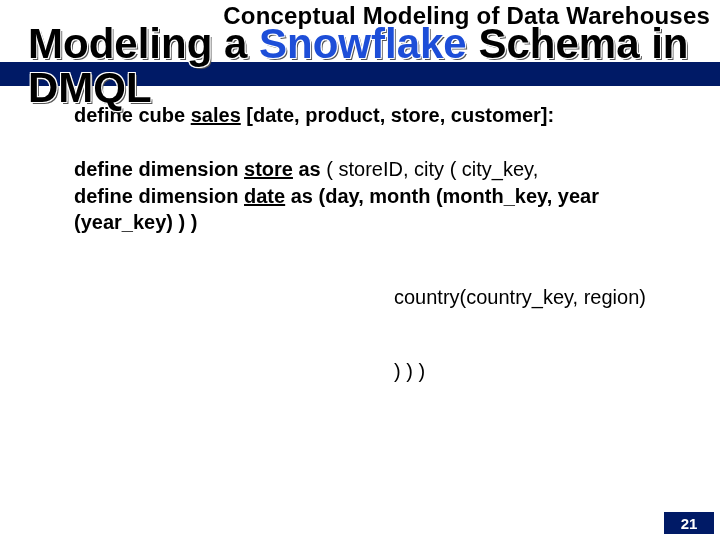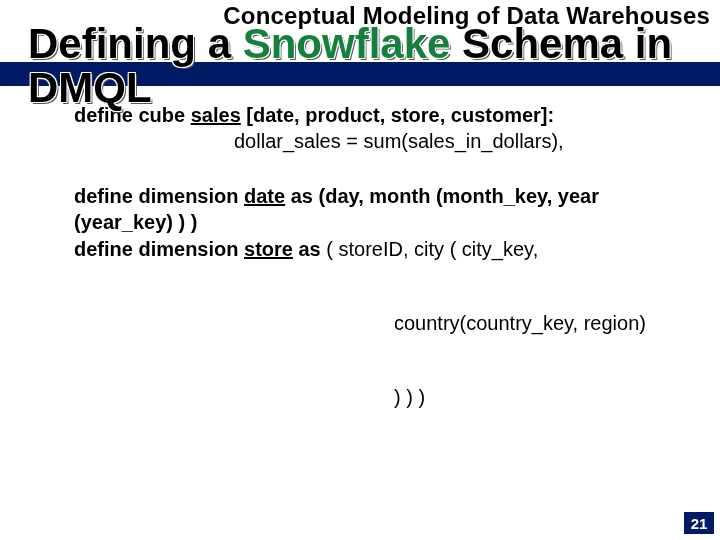--- a/index.html
+++ b/index.html
@@ -41,41 +41,41 @@
     font-size: 42px;
     line-height: 1.05;
     color: #000;
     text-shadow:
       -1px -1px 0 #fff,
        1px -1px 0 #fff,
       -1px  1px 0 #fff,
        1px  1px 0 #fff,
        2px  2px 0 #555;
   }
-  .title .orange { color: #15803d; }
+  .title .orange { color: #1d4ed8; }
   .content {
     position: absolute;
     top: 102px; left: 74px; right: 30px;
     font-family: "Arial Narrow", Arial, sans-serif;
     font-stretch: condensed;
     font-size: 20px;
     line-height: 1.32;
   }
   .content b { font-weight: 700; }
   .content u { }
   .indent1 { padding-left: 160px; }
   .indent2 { padding-left: 150px; }
   .indent3 { padding-left: 290px; }
   .indent4 { padding-left: 320px; margin-top: 48px; }
   .block { margin-bottom: 16px; }
   .blockgap { height: 6px; }
   .pagenum {
     position: absolute;
     right: 6px; bottom: 6px;
-    width: 30px; height: 22px;
+    width: 50px; height: 22px;
     background: #001a66;
     color: #fff;
     font-family: "Arial Narrow", Arial, sans-serif;
     font-weight: 700;
     font-size: 15px;
     display: flex;
     align-items: center;
     justify-content: center;
   }
 </style>
@@ -83,44 +83,43 @@
 <body>
 
 <div class="topbar">
   <div class="kicker">Conceptual Modeling of Data Warehouses</div>
 </div>
 
 <div class="bluebar"></div>
 
 <div class="title-wrap">
   <div class="title">
-    <span>Defining a </span><span class="orange">Snowflake</span><span> Schema in DMQL</span>
+    <span>Modeling a </span><span class="orange">Snowflake</span><span> Schema in DMQL</span>
   </div>
 </div>
 
 <div class="content">
 
   <div class="block">
     <div>
       <b>define cube </b><b><u>sales</u></b><b> [date, product, store, customer]:</b>
     </div>
-    <div class="indent1">dollar_sales = sum(sales_in_dollars),</div>
   </div>
 
   <div class="blockgap"></div>
 
 
   <div class="blockgap"></div>
 
   <div>
     <div>
-      <b>define dimension </b><b><u>date</u></b><b> as (day, month (month_key, year (year_key) ) )</b>
+      <b>define dimension </b><b><u>store</u></b><b> as </b><span>( storeID, city ( city_key,</span>
     </div>
     <div>
-      <b>define dimension </b><b><u>store</u></b><b> as </b><span>( storeID, city ( city_key,</span>
+      <b>define dimension </b><b><u>date</u></b><b> as (day, month (month_key, year (year_key) ) )</b>
     </div>
     <div class="indent4">country(country_key, region)</div>
     <div class="indent4">) ) )</div>
   </div>
 
 </div>
 
 <div class="pagenum">
   <span>21</span>
 </div>

